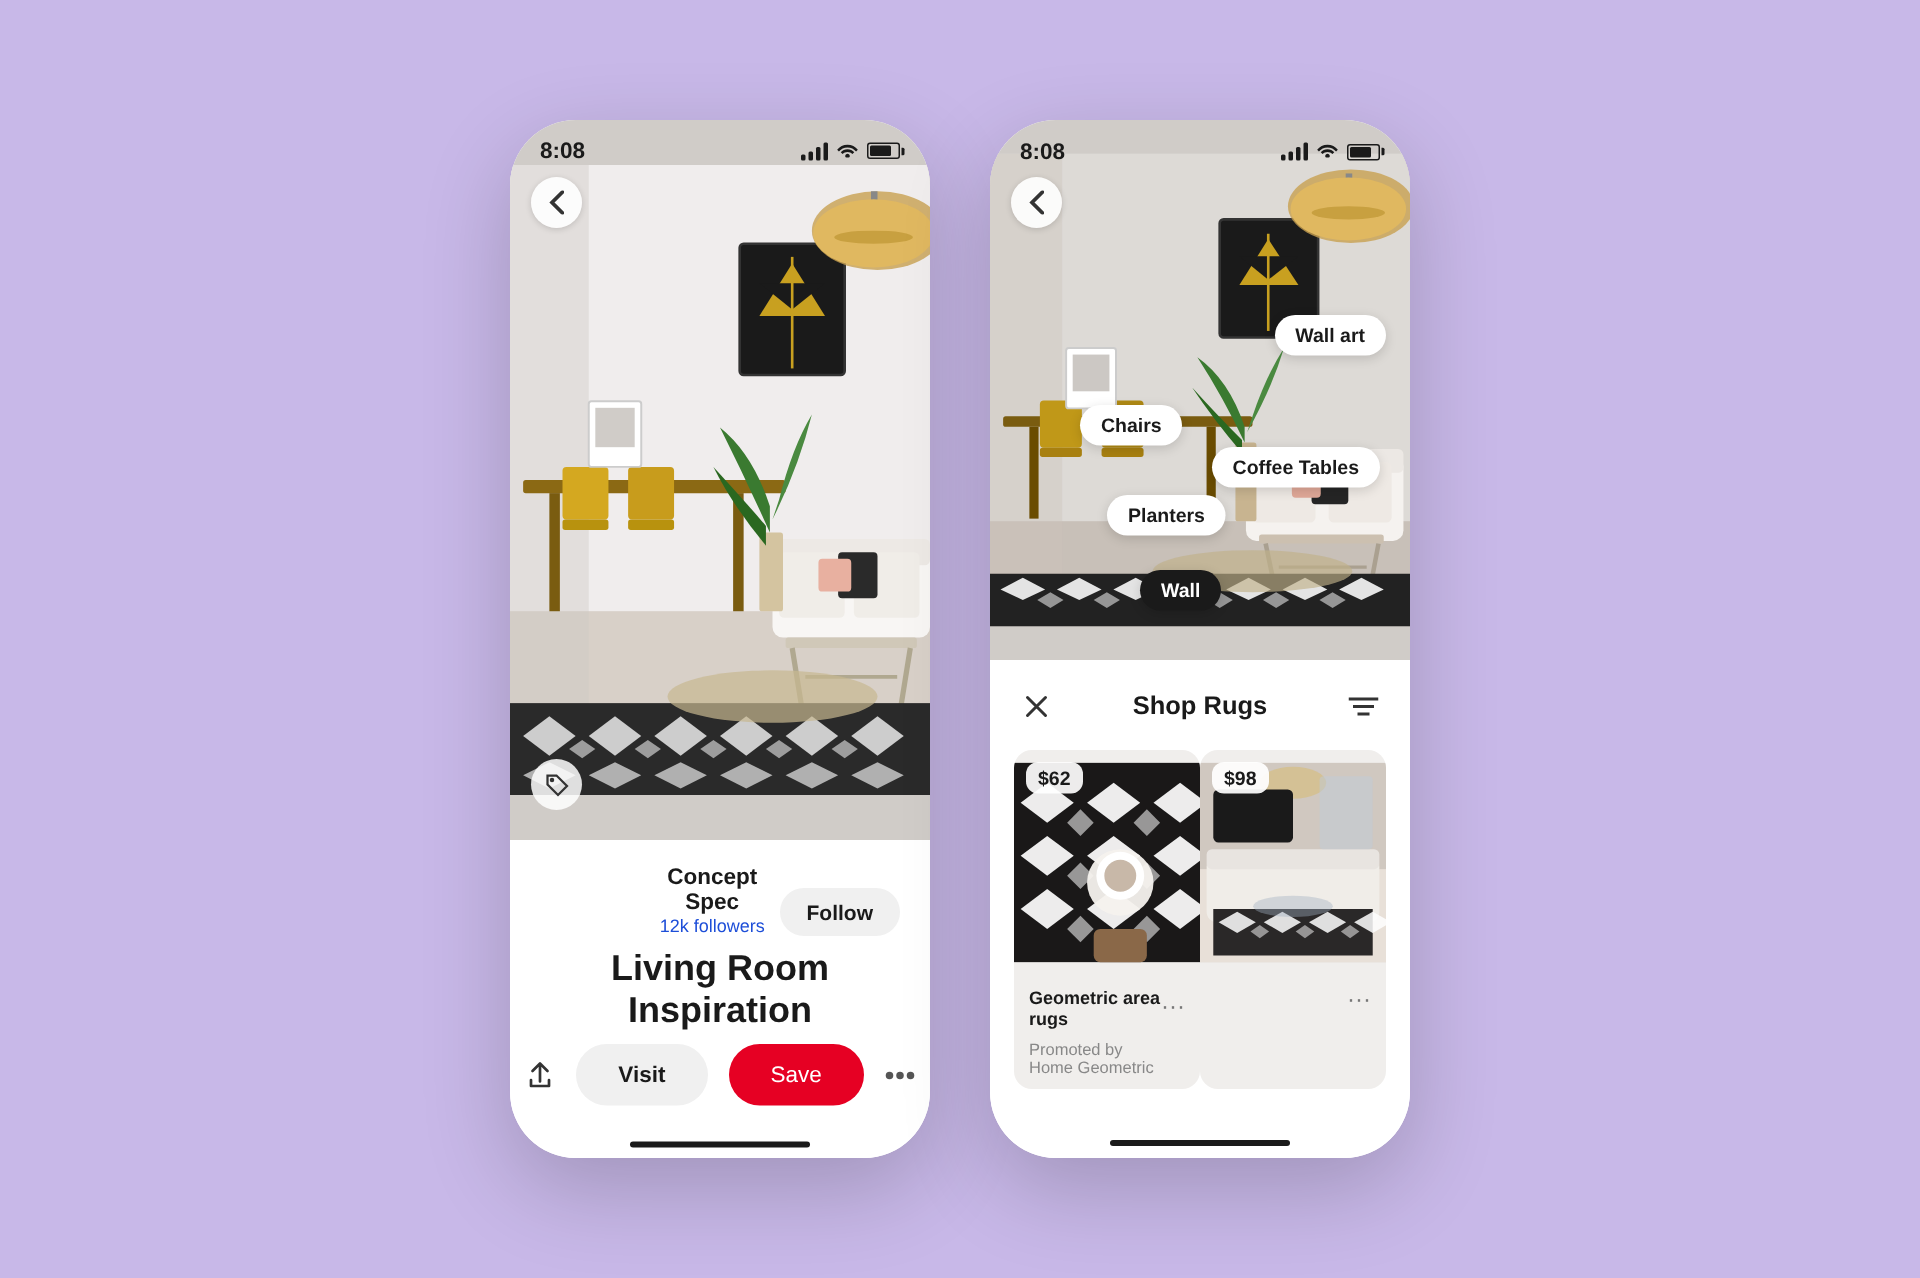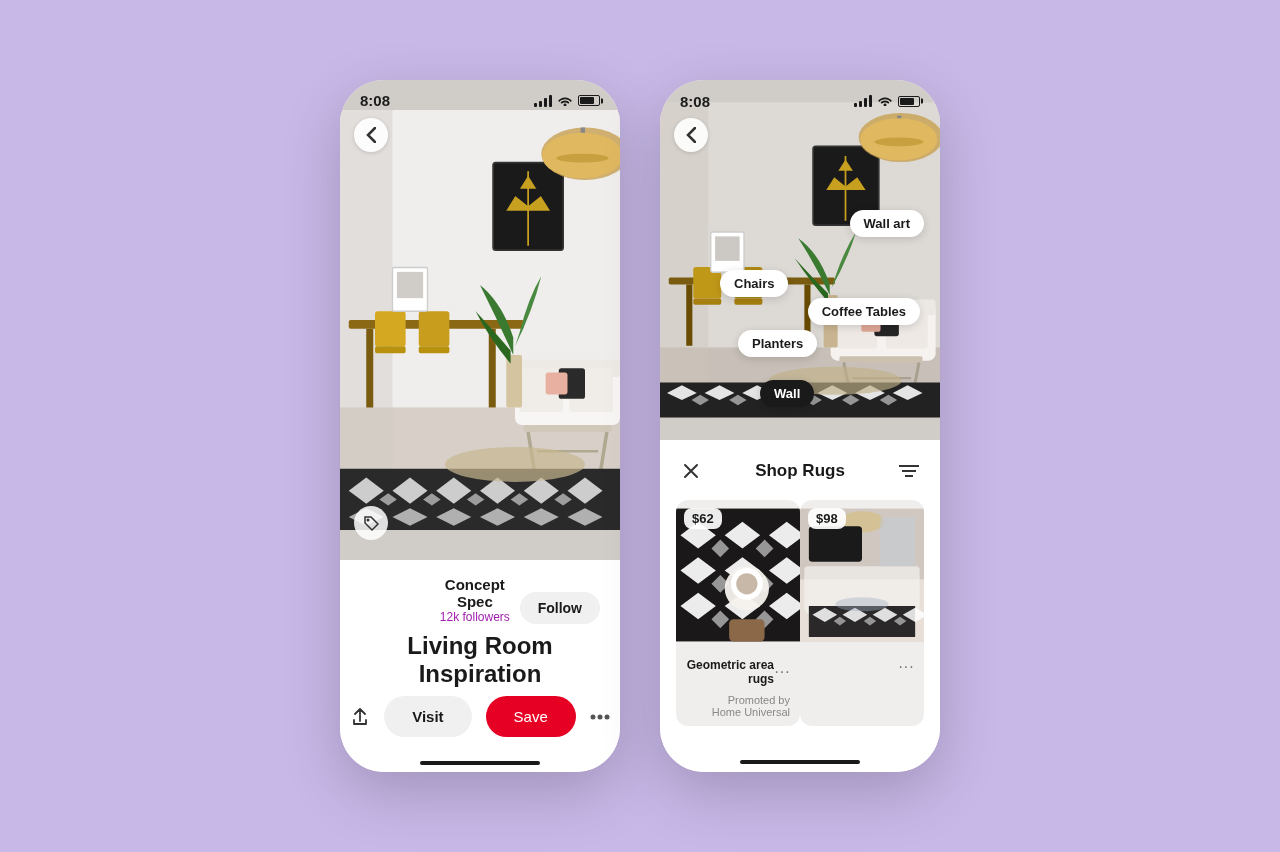--- a/index.html
+++ b/index.html
@@ -176,21 +176,21 @@
       text-align: center;
       flex: 1;
     }
     .author-name {
       font-size: 15px;
       font-weight: 600;
       color: #1a1a1a;
     }
     .author-followers {
       font-size: 12px;
-      color: #a21caf;
+      color: #1d4ed8;
     }
     .follow-btn {
       background: #f0f0f0;
       border: none;
       border-radius: 20px;
       padding: 8px 18px;
       font-size: 14px;
       font-weight: 600;
       cursor: pointer;
       color: #1a1a1a;
@@ -305,21 +305,20 @@
       display: flex;
       align-items: center;
       justify-content: center;
       cursor: pointer;
       font-size: 16px;
       color: #333;
     }
     .products-row {
       display: flex;
       gap: 0;
-      text-align: right;
     }
     .product-card {
       flex: 1;
       border-radius: 12px;
       overflow: hidden;
       background: #f0eeec;
       position: relative;
     }
     .product-img {
       width: 100%;
@@ -684,21 +683,21 @@
               <rect x="60" y="125" width="40" height="25" fill="#8a6848" rx="5"></rect>
             </svg>
             <div class="product-price">$62</div>
           </div>
           <div class="product-info">
             <div class="product-name">Geometric area rugs</div>
             <div class="product-more">···</div>
           </div>
           <div class="product-promo">
             <span>Promoted by</span><br>
-            <span>Home Universal</span>
+            <span>Home Geometric</span>
           </div>
         </div>
 
         <div class="product-card">
           <div class="product-img">
             <svg width="100%" height="150" viewBox="0 0 140 150" xmlns="http://www.w3.org/2000/svg">
 
               <rect width="140" height="150" fill="#d0c8c0"></rect>
 
               <rect x="0" y="80" width="140" height="70" fill="#e8e0d8"></rect>

